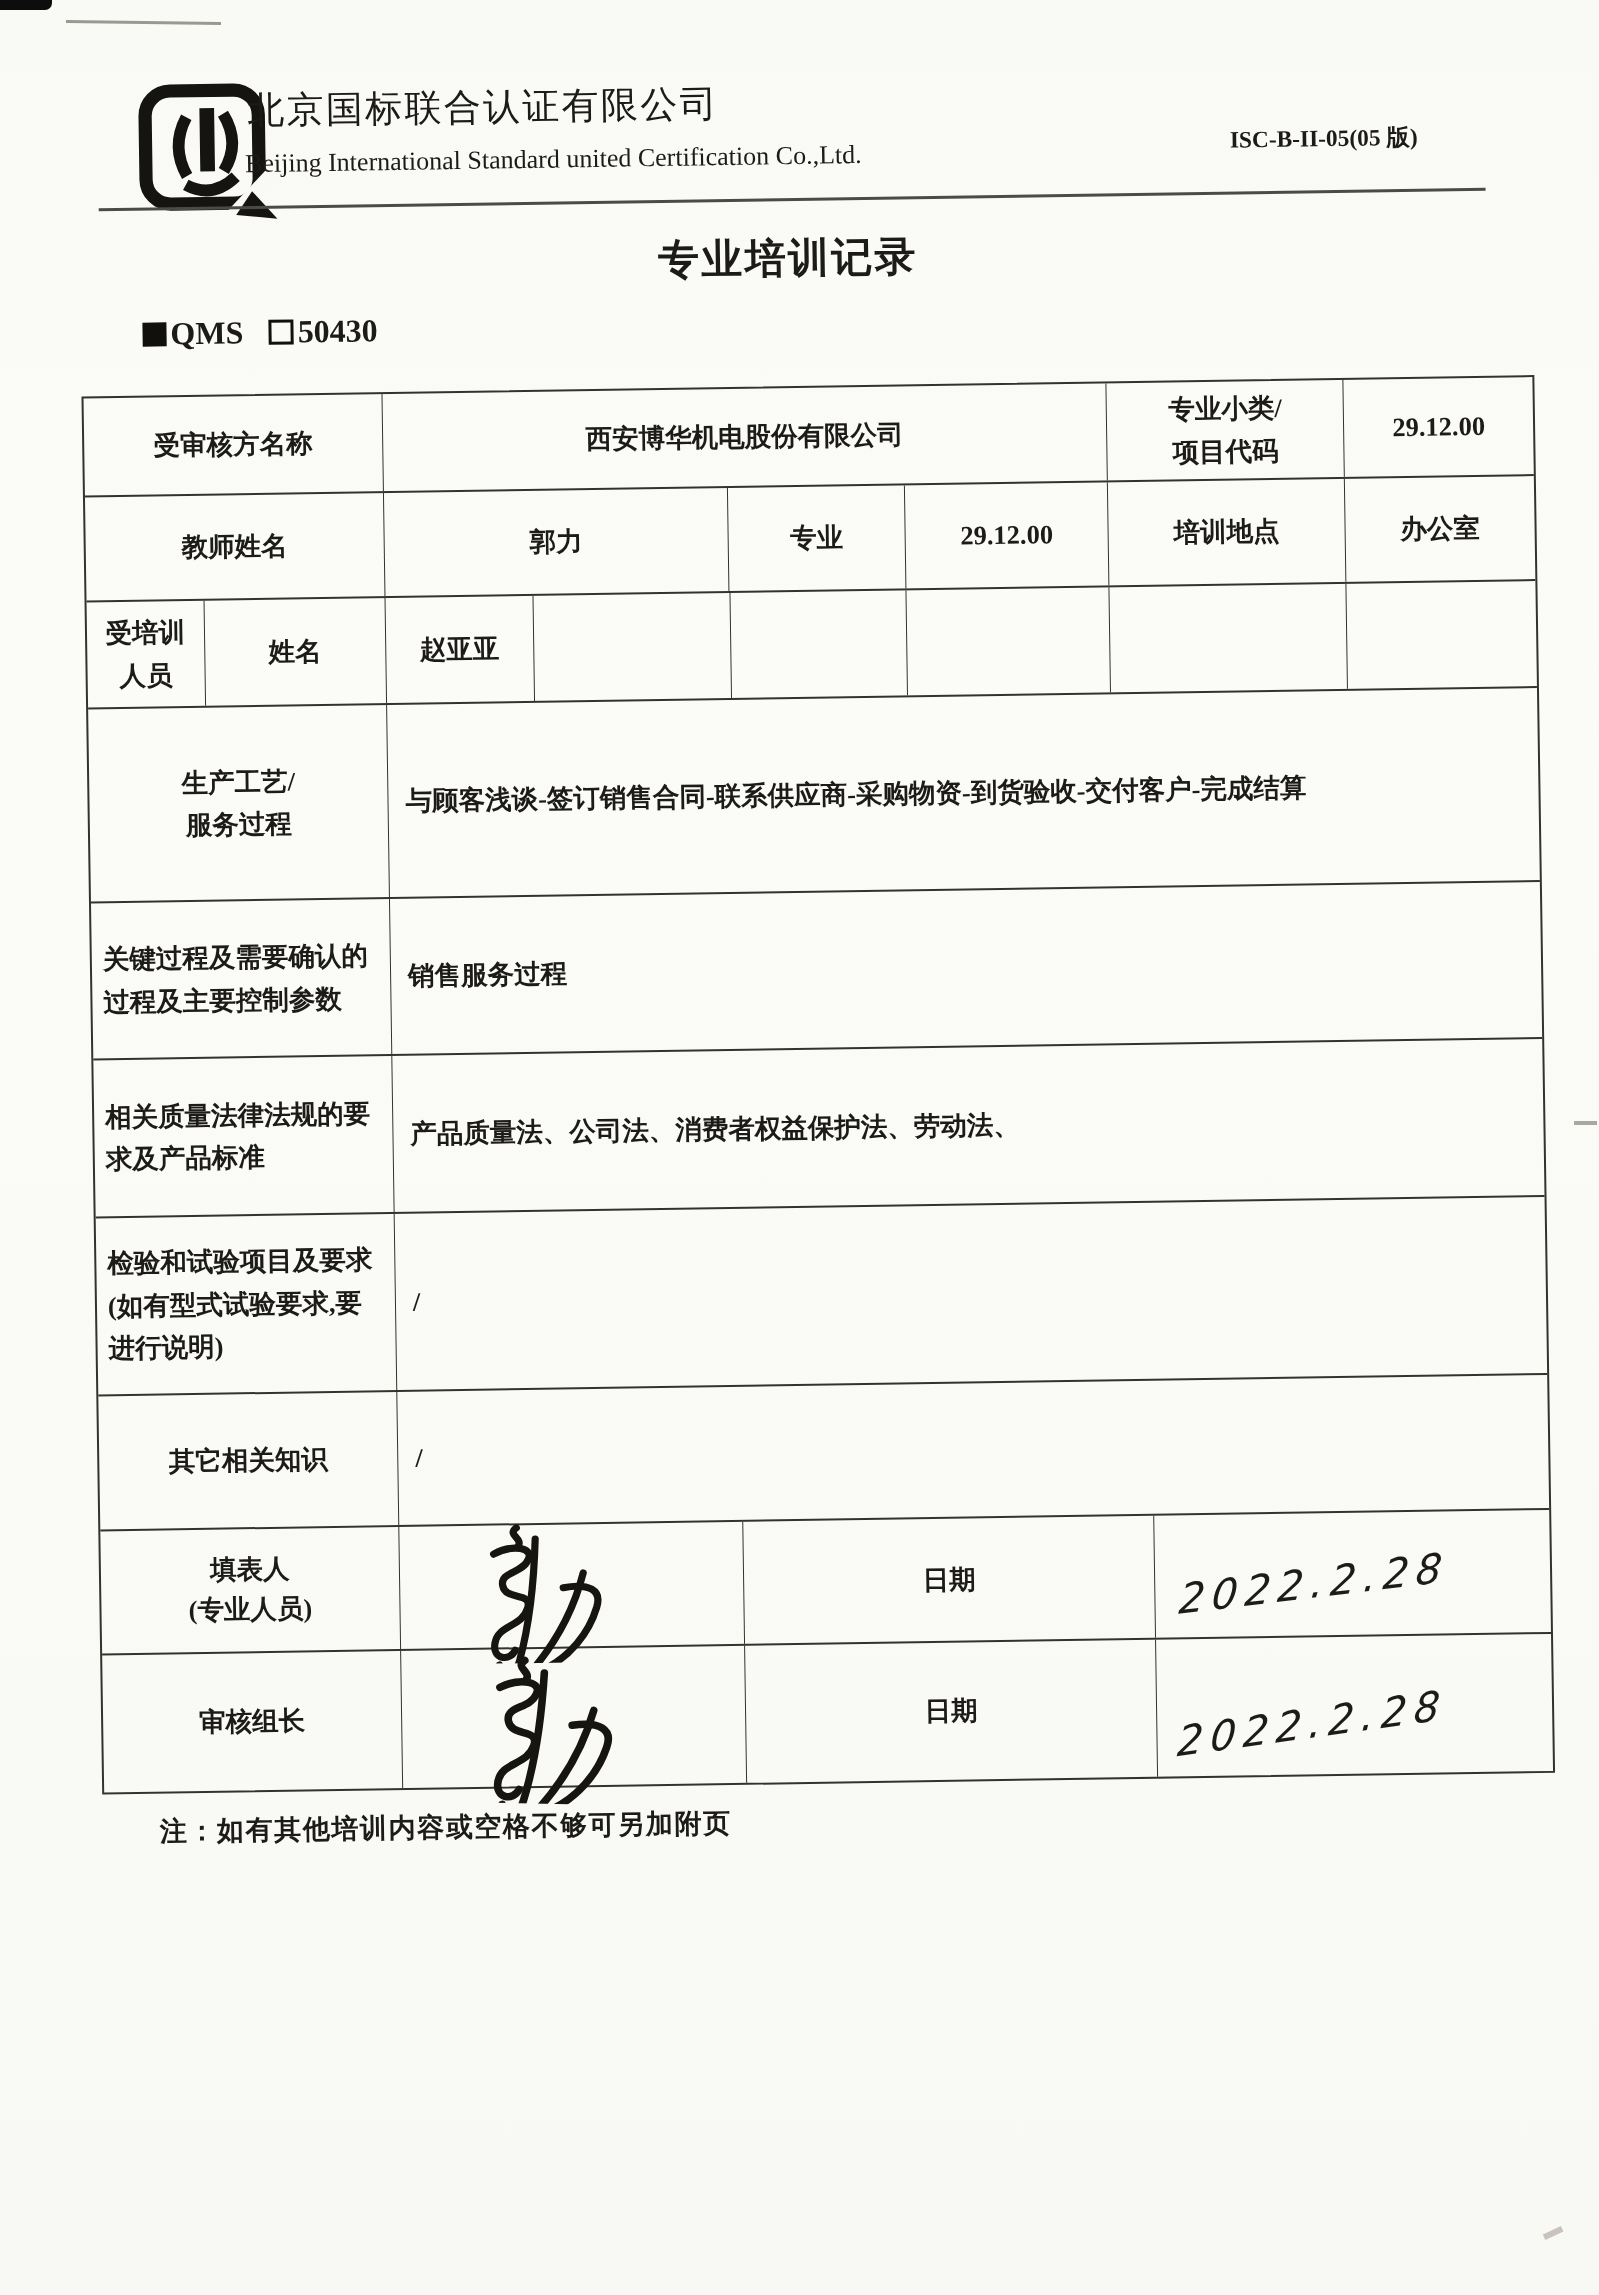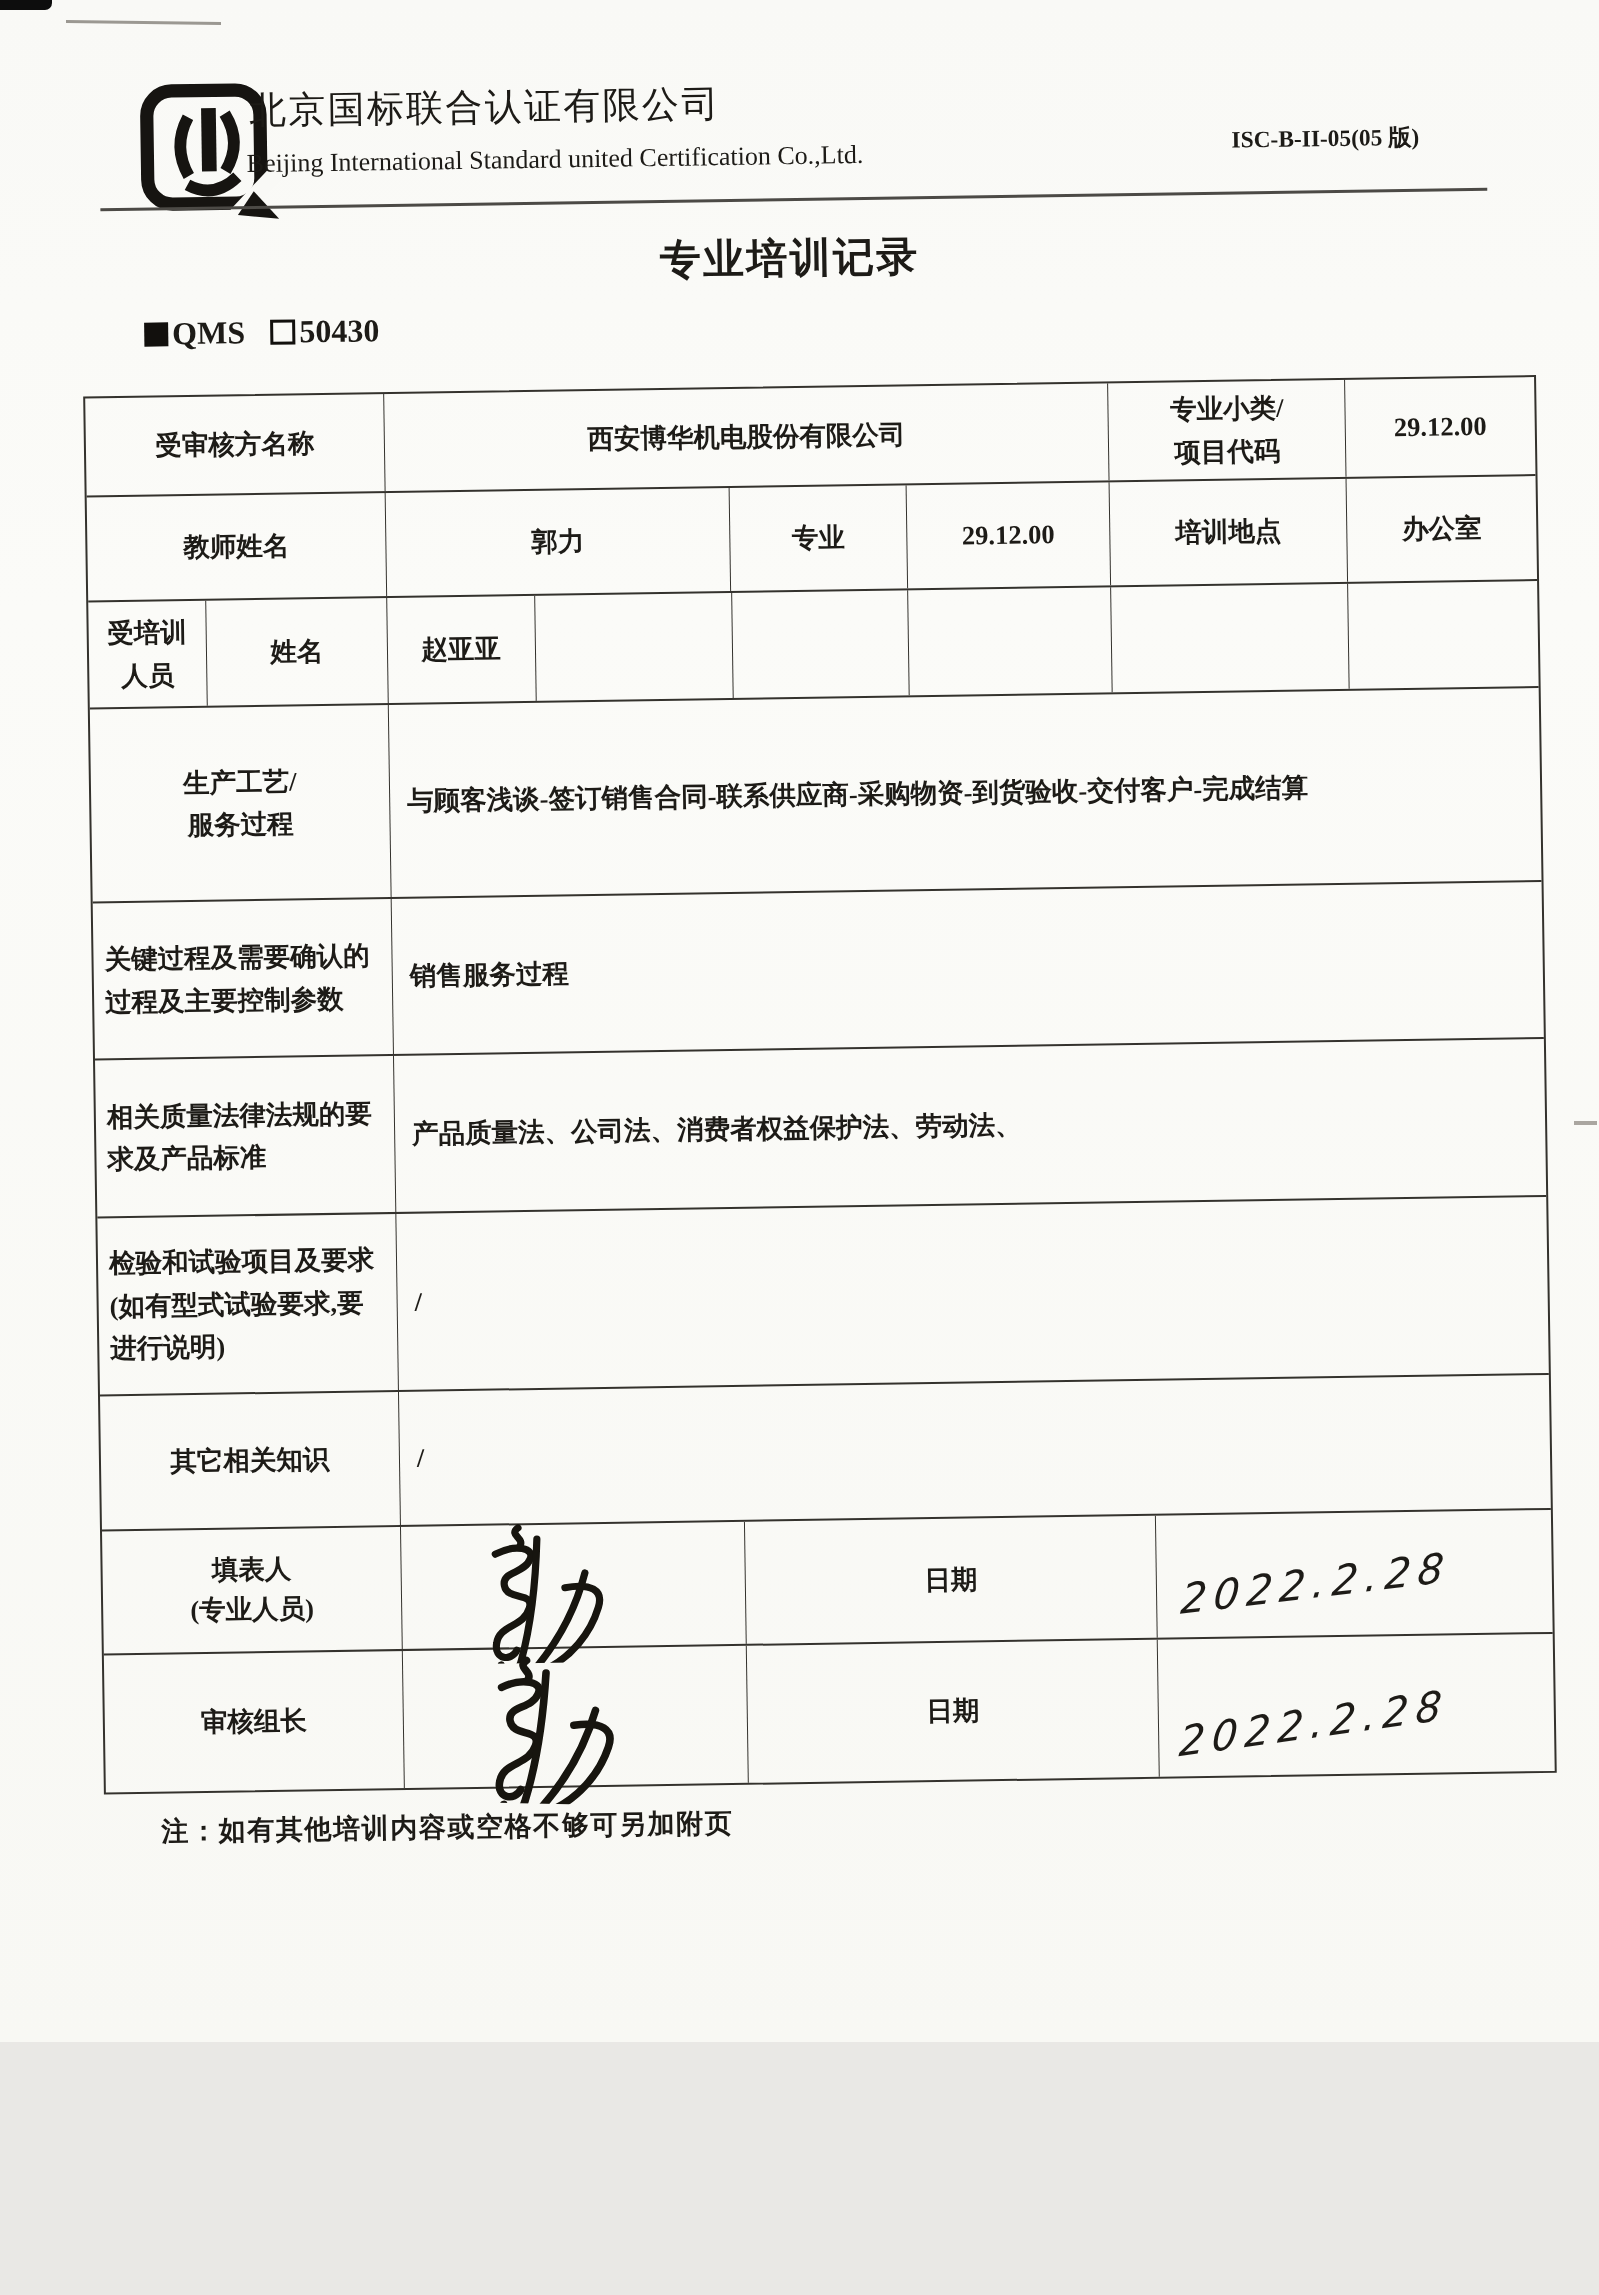--- a/index.html
+++ b/index.html
@@ -2,21 +2,21 @@
 <html style="font-size:12.5px"><head>
 <meta charset="utf-8">
 <style>
   html,body { margin:0; padding:0; }
   body {
     width:1599px; height:2295px;
     background:#e9e8e5;
     font-family:"Liberation Serif","DejaVu Sans",serif;
   }
   .page {
-    position:relative; width:1599px; height:2042px;
+    position:relative; width:1599px; height:2295px;
     background:linear-gradient(180deg,#f9f9f6 0%,#fbfbf8 30%,#f8f8f4 100%);
     overflow:hidden; color:#1d1b17;
   }
   .sheet { position:absolute; inset:0; transform:rotate(-0.85deg); transform-origin:50% 45%; }
 
   
   .art { position:absolute; }
   .art-top-blob { left:0; top:0; width:52px; height:10px; background:#0d0d0d; border-bottom-right-radius:7px; }
   .art-top-line { left:66px; top:21px; width:155px; height:3.1px; background:#9b9892; transform:rotate(0.8deg); }
   .art-right-tick { left:1574px; top:1121px; width:23.4px; height:3.9px; background:#aaa6a0; }

